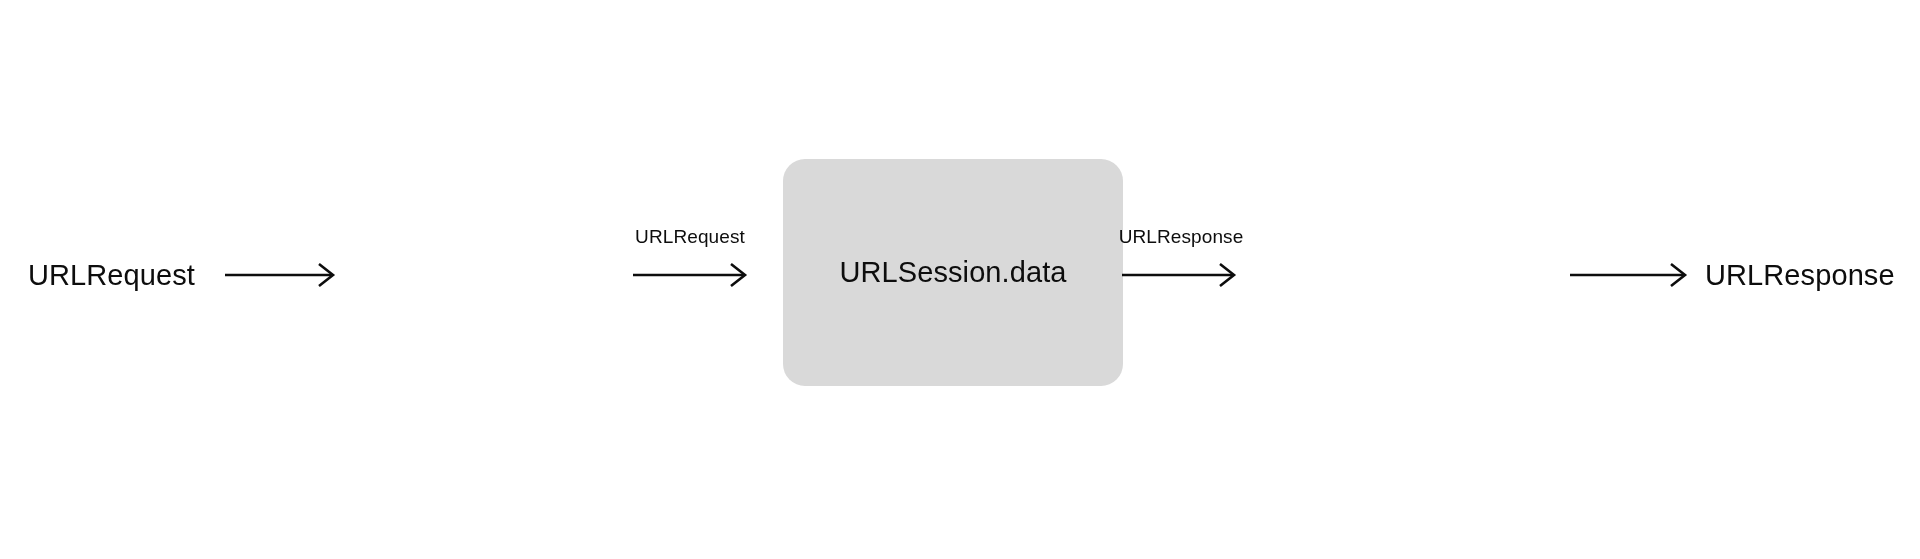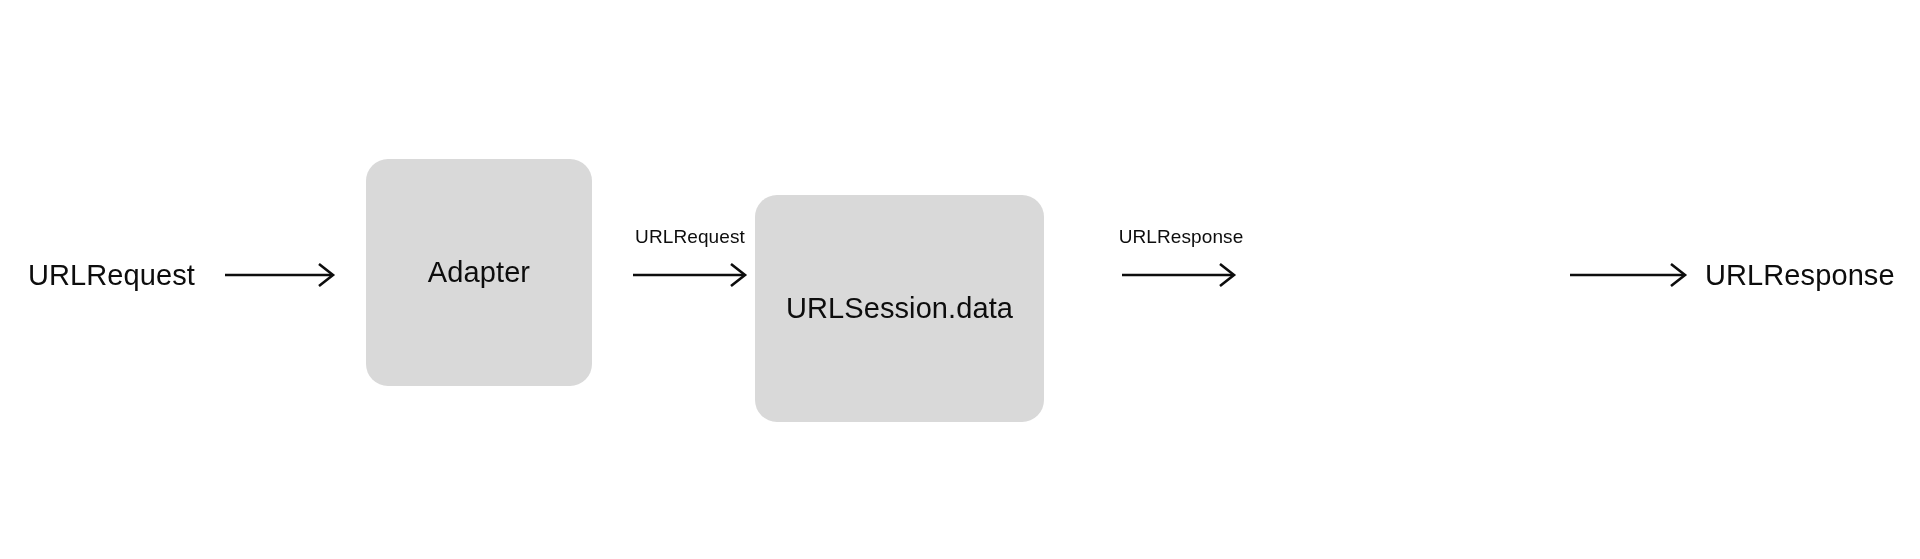--- a/index.html
+++ b/index.html
@@ -33,21 +33,21 @@
     box-sizing: border-box;
   }
   .node-label {
     font-size: 29px;
     line-height: 1;
     color: #0d0d0d;
     letter-spacing: 0.1px;
     white-space: nowrap;
   }
   #node-adapter   { left: 366px;  width: 226px; }
-  #node-session   { left: 755px;  width: 289px; margin-top: 36px; }
+  #node-session   { left: 783px;  width: 340px; }
   #node-processor { left: 1298px; width: 227px; }
 
   
   .endpoint-label {
     position: absolute;
     top: 259px;
     font-size: 29px;
     line-height: 32px;
     color: #0d0d0d;
     letter-spacing: 0.1px;
@@ -98,23 +98,20 @@
 
   <div class="endpoint-label" id="endpoint-in">URLRequest</div>
 
   <div class="arrow" id="arrow-1">
     <svg width="110" height="34" viewBox="0 0 110 34" aria-hidden="true">
       <line class="arrow-line" x1="0" y1="17" x2="106" y2="17"></line>
       <polyline class="arrow-head" points="94,6 108,17 94,28"></polyline>
     </svg>
   </div>
 
-  <div class="node-box" id="node-adapter">
-    <span class="node-label">Adapter</span>
-  </div>
 
   <div class="arrow-caption" id="caption-2">URLRequest</div>
 
   <div class="arrow" id="arrow-2">
     <svg width="114" height="34" viewBox="0 0 114 34" aria-hidden="true">
       <line class="arrow-line" x1="0" y1="17" x2="110" y2="17"></line>
       <polyline class="arrow-head" points="98,6 112,17 98,28"></polyline>
     </svg>
   </div>
 

